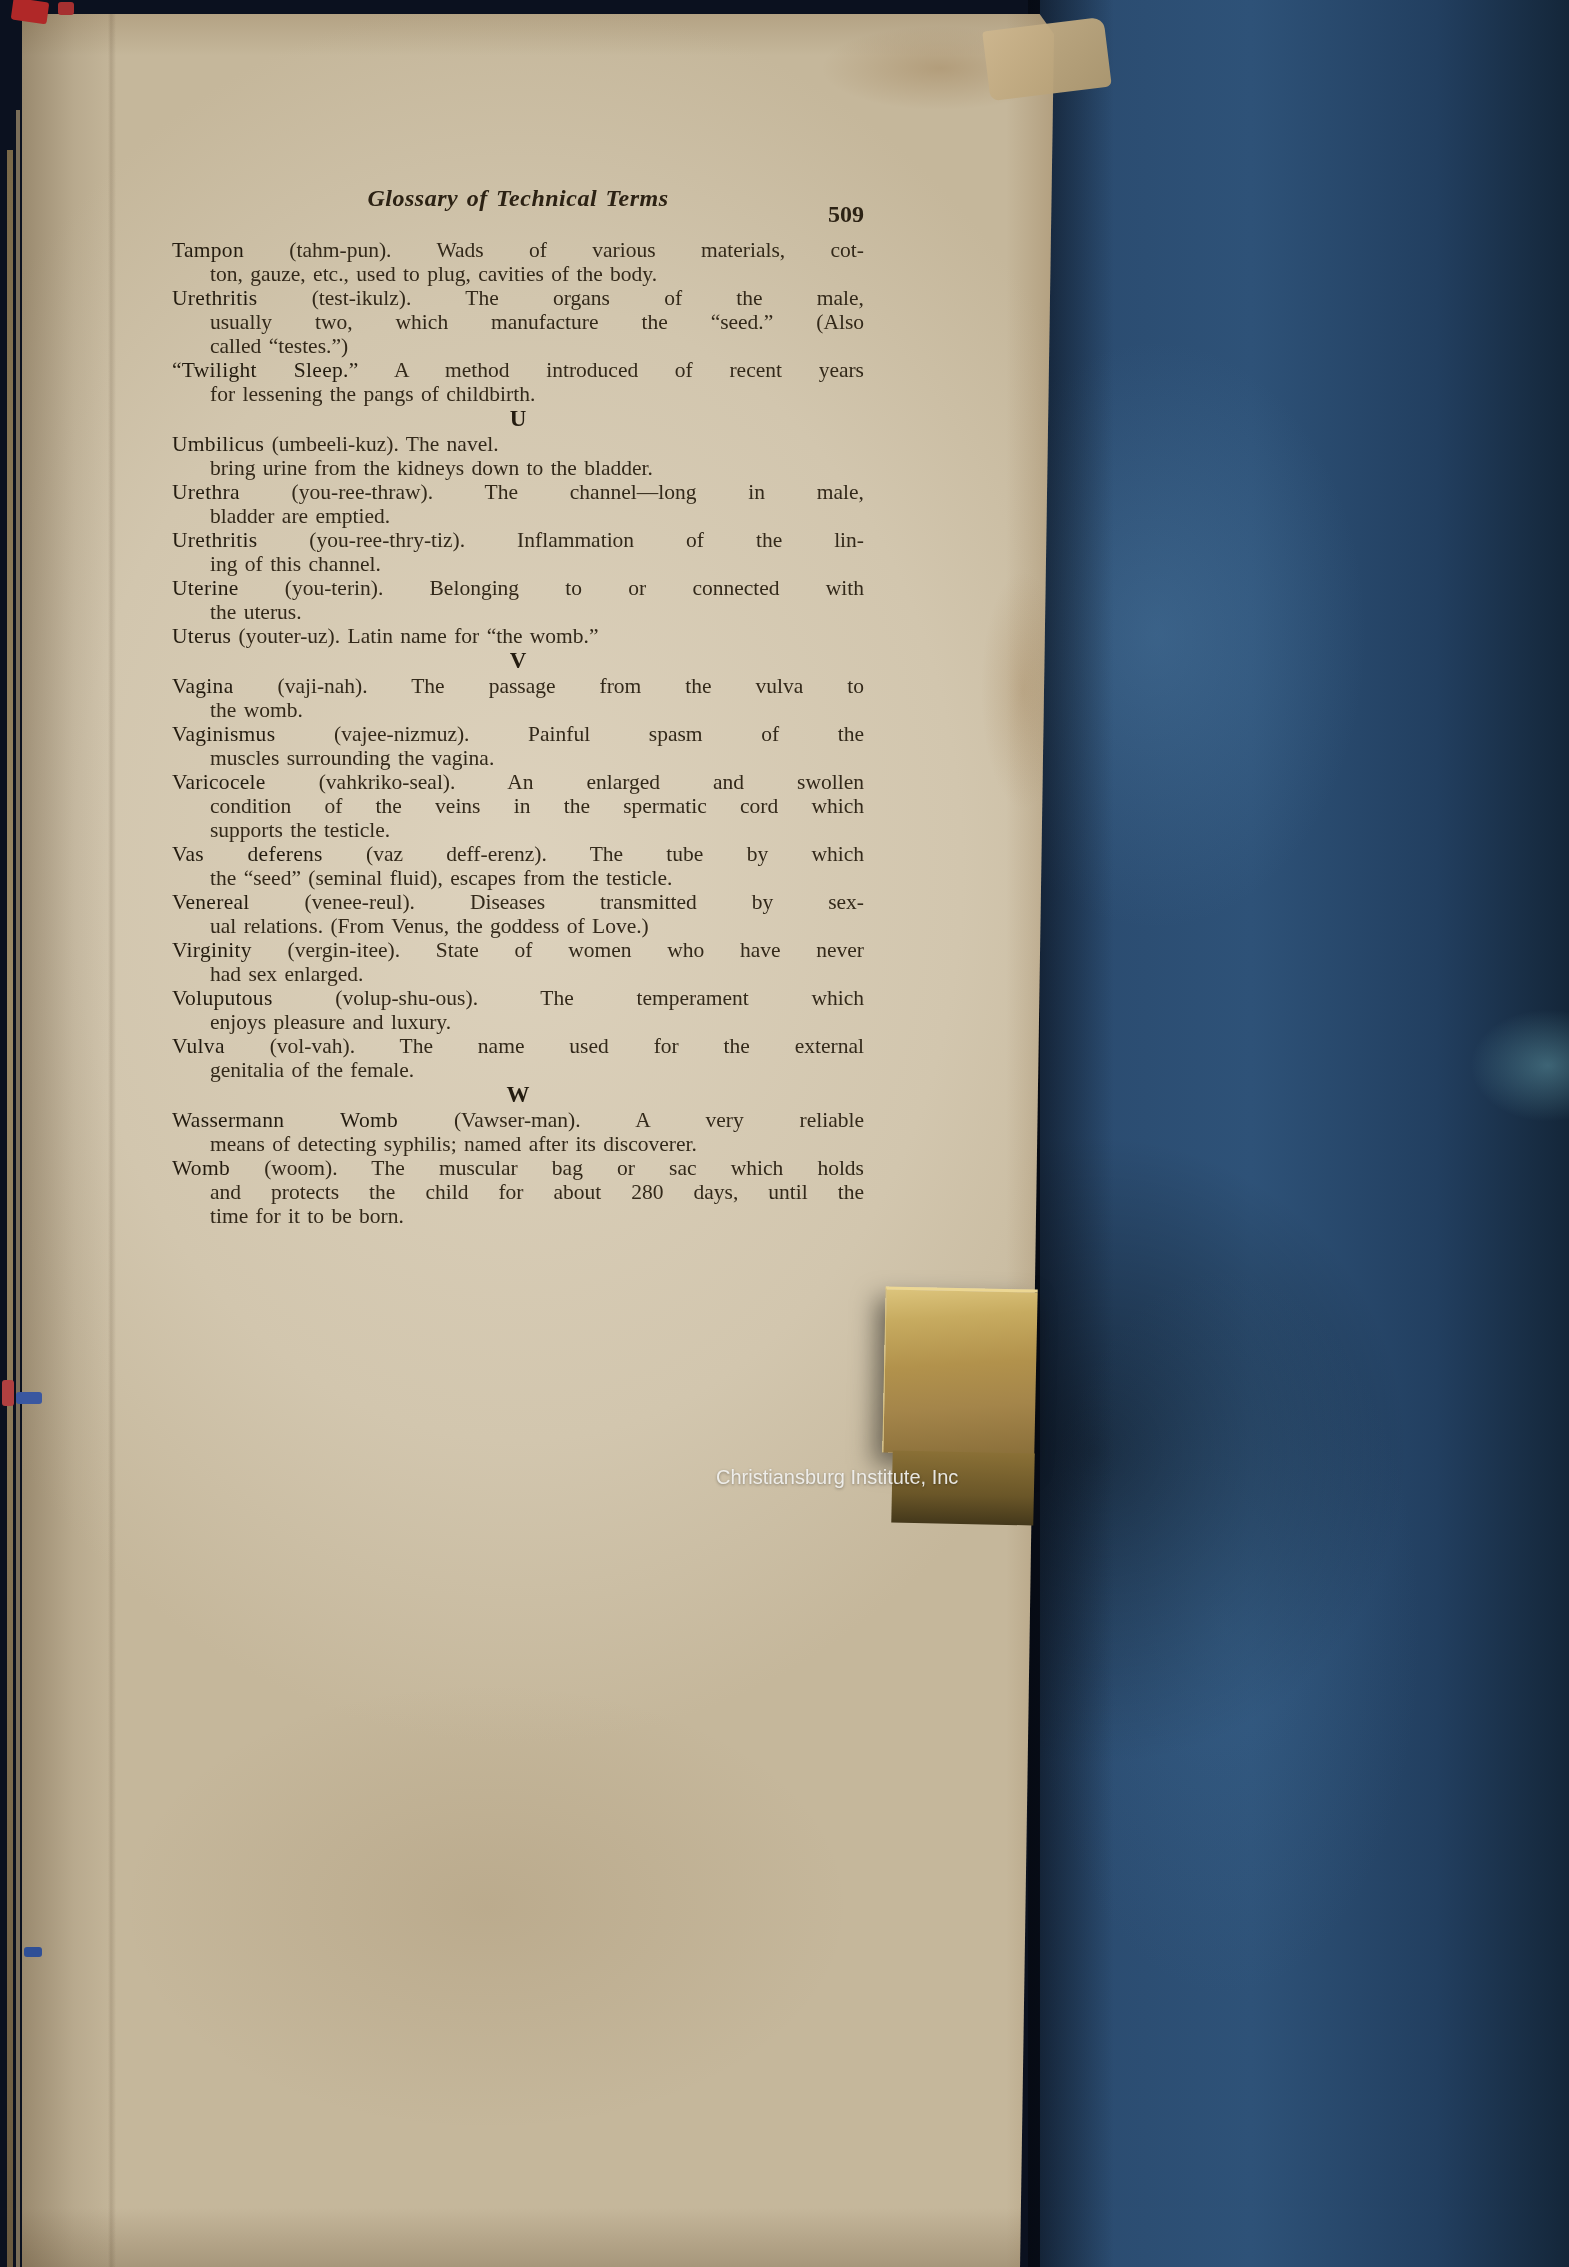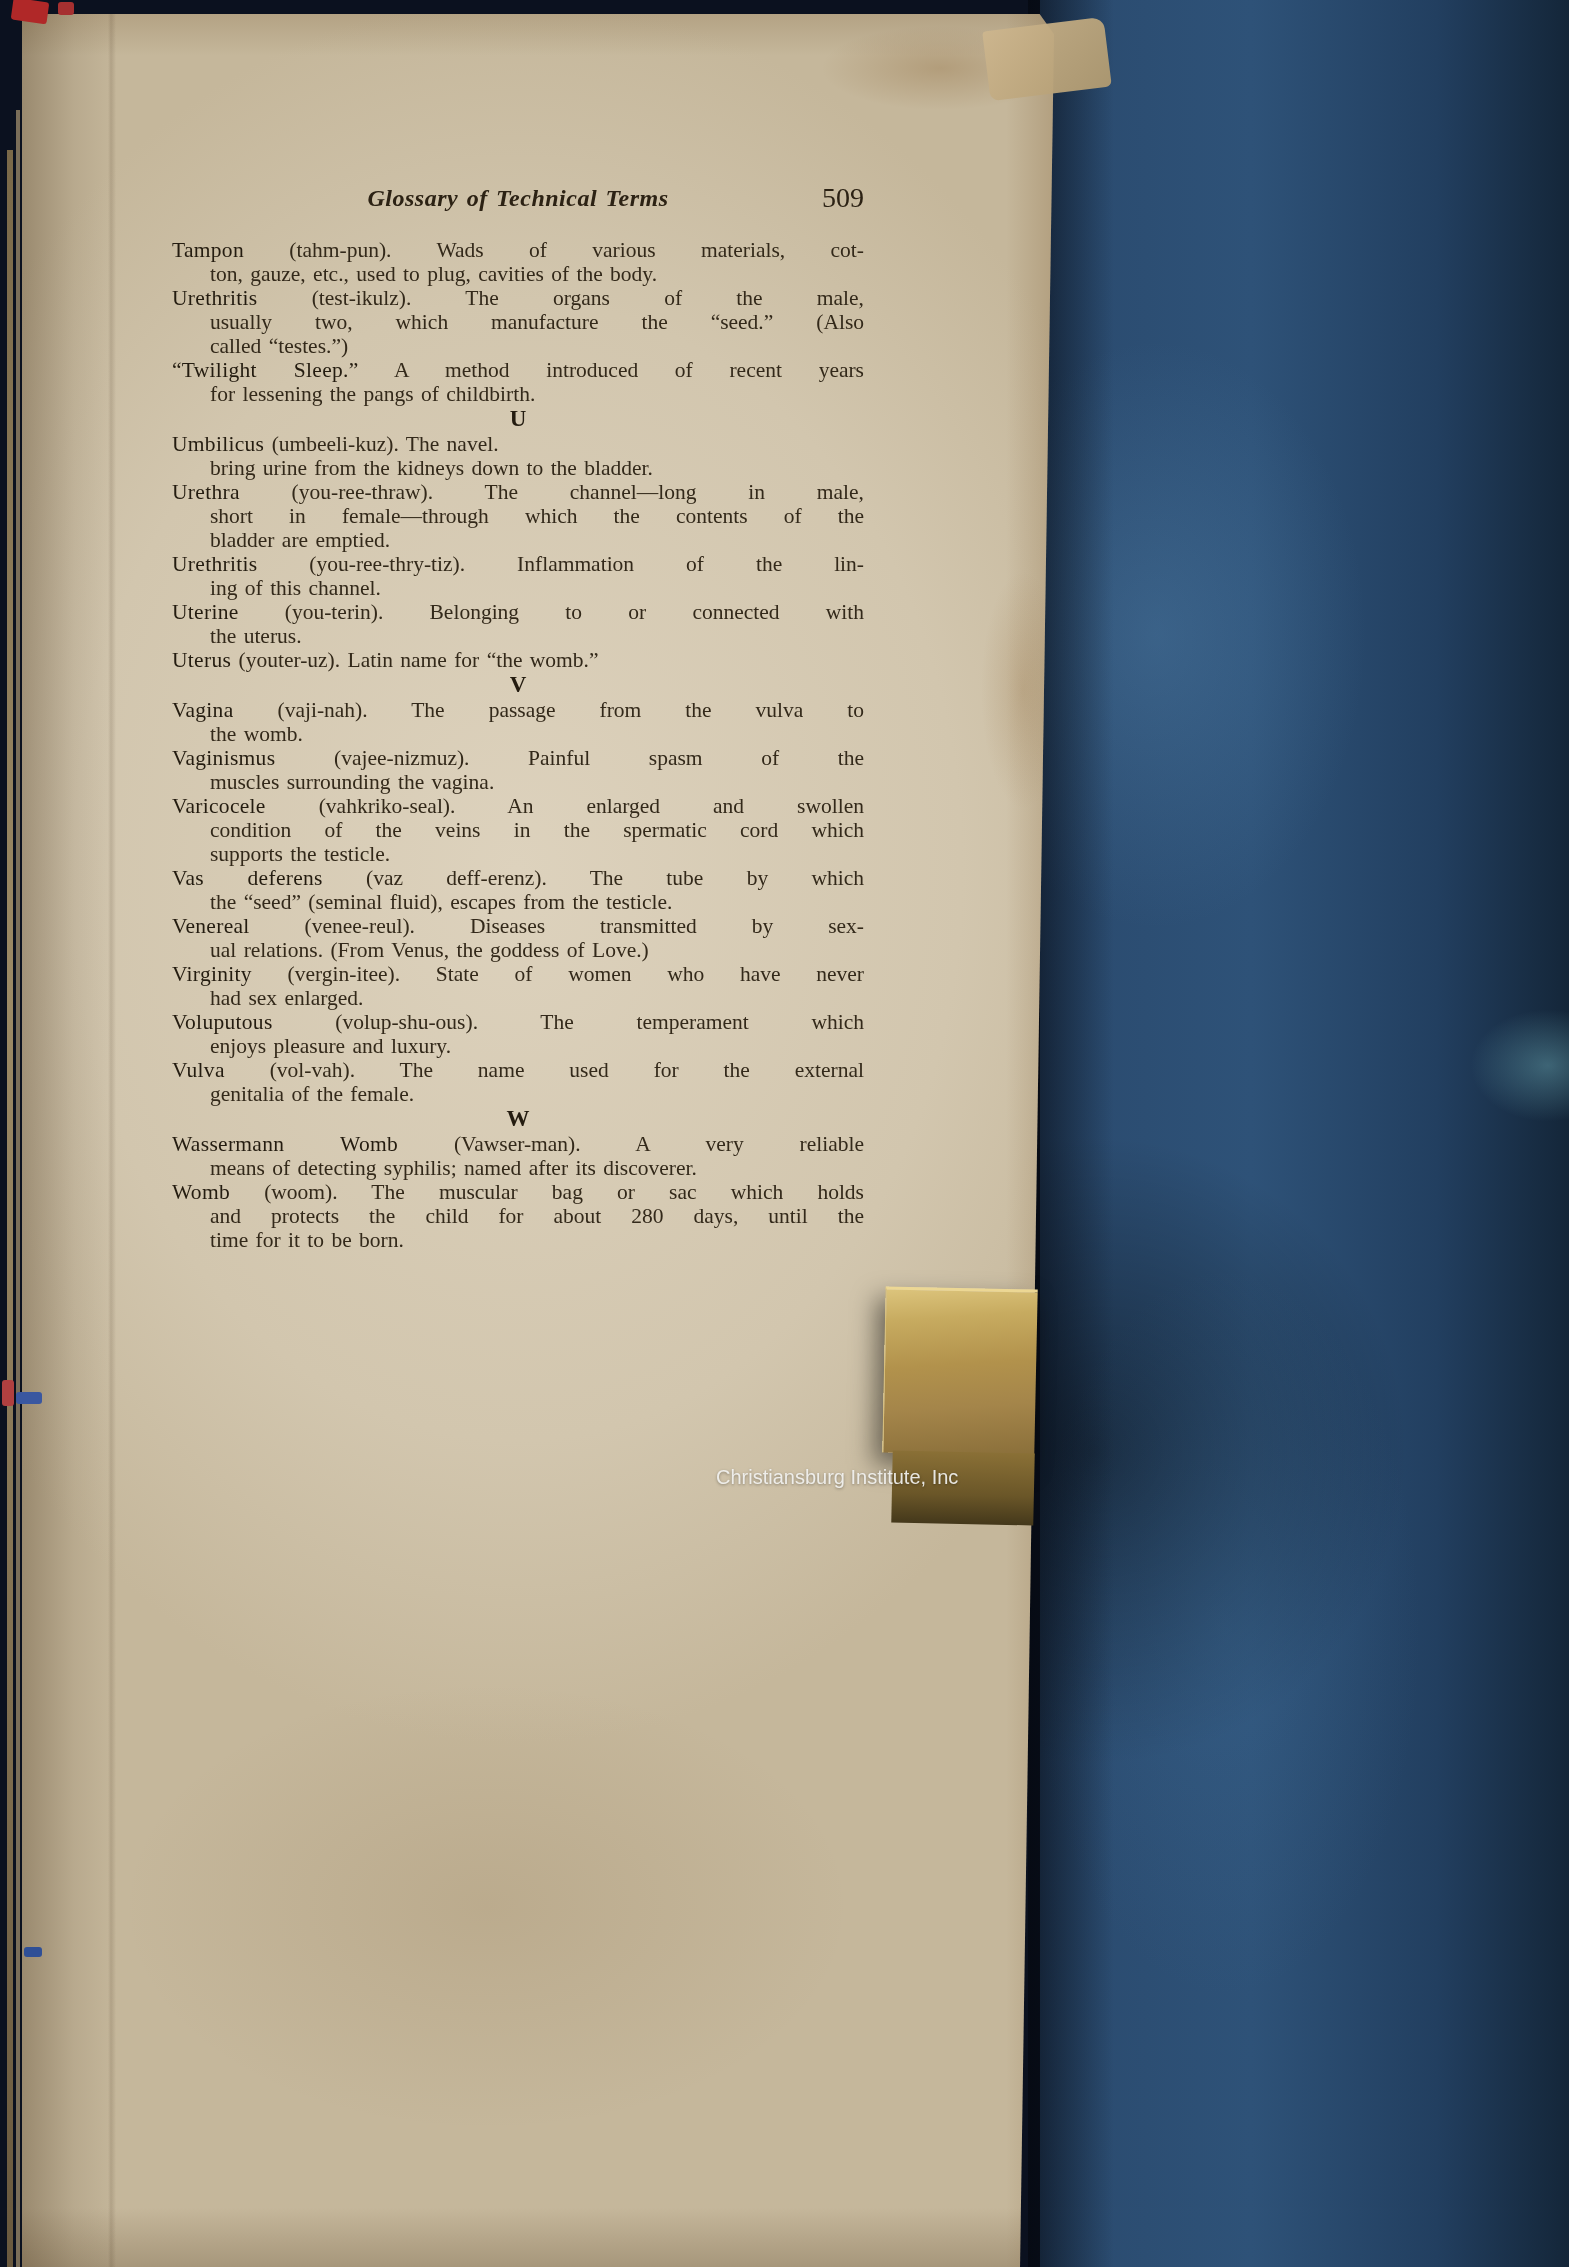--- a/index.html
+++ b/index.html
@@ -73,22 +73,22 @@
     color:#33291a;
     font-size:21.5px; line-height:24px;
     word-spacing:2px;
   }
   .pg-header { position:relative; height:28px; margin-bottom:24px; }
   .pg-title {
     text-align:center; font-style:italic; font-weight:bold;
     font-size:24px; letter-spacing:0.5px; color:#2c2214;
   }
   .pg-num {
-    position:absolute; right:0; top:0;
-    font-weight:normal; font-size:28px; color:#2c2214;
+    position:absolute; right:0; top:16px;
+    font-weight:bold; font-size:24px; color:#2c2214;
   }
 
   .entry { }
   .line { text-align:left; }
   .line.just { text-align:justify; text-justify:inter-word; text-align-last:justify; }
   .line.cont { padding-left:38px; }
   .entry b { font-weight:normal; color:#241c10; letter-spacing:0.3px; }
 
   .section-letter {
     text-align:center; font-weight:bold; font-size:23px;
@@ -169,21 +169,20 @@
           </div>
           <div class="section-letter">U</div>
           <div class="entry">
             <div class="line"><b>Umbilicus</b> (umbeeli-kuz).  The navel.</div>
           </div>
           <div class="entry">
             <div class="line cont">bring urine from the kidneys down to the bladder.</div>
           </div>
           <div class="entry">
             <div class="line just"><b>Urethra</b> (you-ree-thraw).  The channel—long in male,</div>
-            <div class="line cont just">short in female—through which the contents of the</div>
             <div class="line cont">bladder are emptied.</div>
           </div>
           <div class="entry">
             <div class="line just"><b>Urethritis</b> (you-ree-thry-tiz).  Inflammation of the lin-</div>
             <div class="line cont">ing of this channel.</div>
           </div>
           <div class="entry">
             <div class="line just"><b>Uterine</b> (you-terin).  Belonging to or connected with</div>
             <div class="line cont">the uterus.</div>
           </div>

